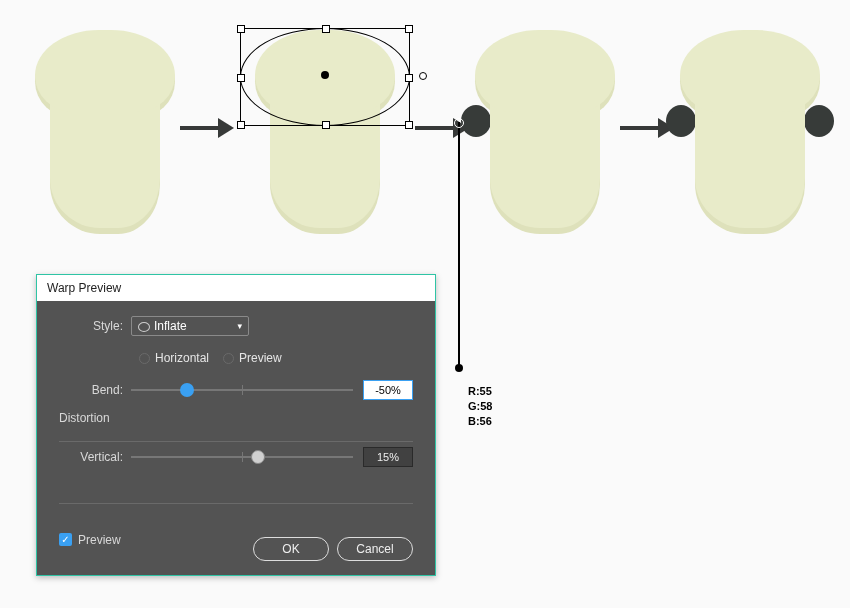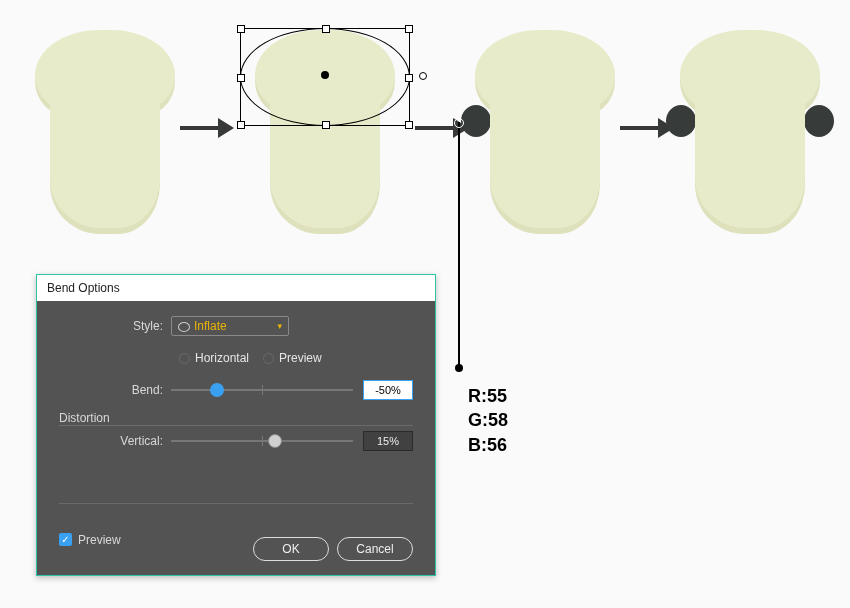--- a/index.html
+++ b/index.html
@@ -140,21 +140,21 @@
     position: absolute;
     top: 364px; left: 455px;
     width: 8px; height: 8px;
     background: #000;
     border-radius: 50%;
   }
   .rgb-text {
     position: absolute;
     top: 384px;
     left: 468px;
-    font-size: 18px;
+    font-size: 11px;
     font-weight: bold;
     color: #000;
     line-height: 1.35;
   }
 
   
   .dialog {
     position: absolute;
     top: 274px;
     left: 36px;
@@ -175,32 +175,31 @@
     font-size: 12px;
   }
   .dialog-body {
     padding: 14px 22px 0 22px;
   }
   .row {
     display: flex;
     align-items: center;
     margin-bottom: 10px;
     height: 22px;
-    margin-left: 40px;
   }
   .label {
     width: 72px;
     text-align: right;
     padding-right: 8px;
     color: #d8d8d8;
   }
   .select {
     background: #535353;
     border: 1px solid #8a8a8a;
-    color: #eab308;
+    color: #ffffff;
     height: 20px;
     width: 118px;
     padding: 0 6px;
     display: flex;
     align-items: center;
     justify-content: space-between;
     border-radius: 2px;
   }
   .select span.caret {
     font-size: 9px;
@@ -268,21 +267,21 @@
   .valbox.focus {
     border: 1px solid #3aa0f2;
     background: #fff;
     color: #000;
   }
 
   .section-head {
     color: #d8d8d8;
     margin: 6px 0 4px 0;
     border-bottom: 1px solid #6a6a6a;
-    padding-bottom: 0;
+    padding-bottom: 16px;
   }
 
   .dialog-footer {
     position: absolute;
     bottom: 14px;
     left: 22px; right: 22px;
     display: flex;
     align-items: center;
     border-top: 1px solid #6a6a6a;
     padding-top: 14px;
@@ -390,21 +389,21 @@
 <div class="callout-line"></div>
 <div class="callout-dot-top"></div>
 <div class="callout-dot-bottom"></div>
 <div class="rgb-text">
   <div>R:55</div>
   <div>G:58</div>
   <div>B:56</div>
 </div>
 
 <div class="dialog">
-  <div class="dialog-title">Bend Options</div>
+  <div class="dialog-title">Warp Preview</div>
   <div class="dialog-body">
 
     <div class="row">
       <div class="label">Style:</div>
       <div class="select">
         <span><span class="style-icon"></span><span>Inflate</span></span>
         <span class="caret">▾</span>
       </div>
     </div>
 

